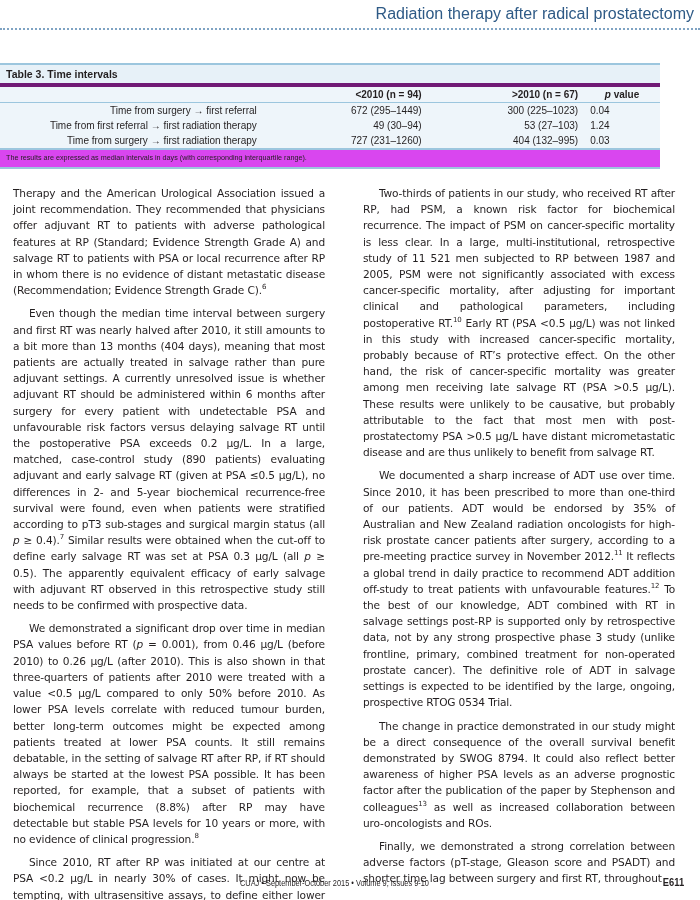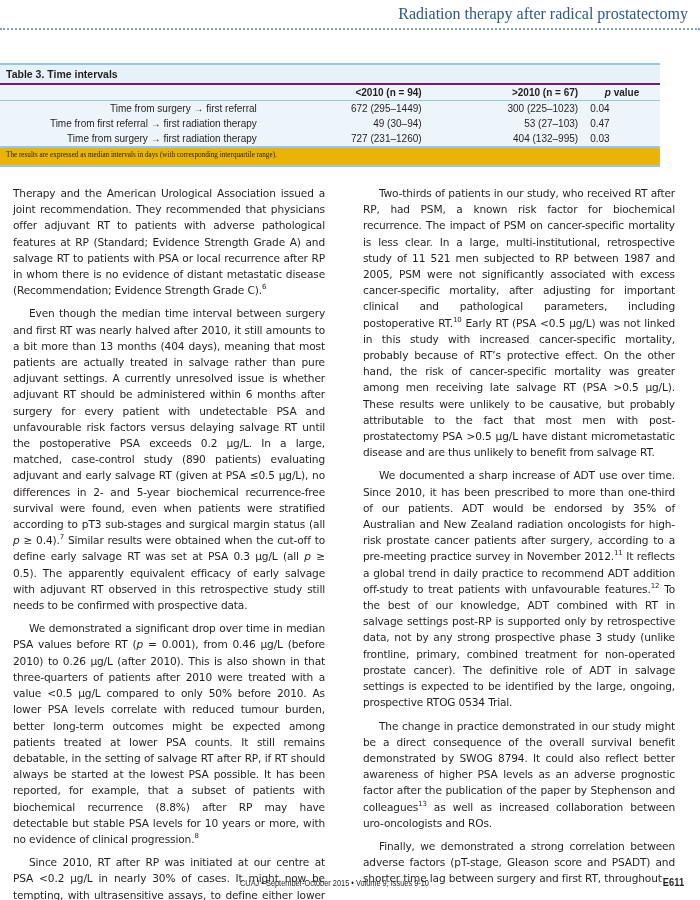--- a/index.html
+++ b/index.html
@@ -1,32 +1,32 @@
 <!DOCTYPE html>
 <html><head>
 <meta charset="utf-8">
 <style>
   html, body { margin: 0; padding: 0; background: #ffffff; }
   body { width: 700px; height: 900px; position: relative; overflow: hidden; font-family: "Liberation Serif", serif; color: #231f20; }
 
   .running-head { position: absolute; top: 0; left: 0; width: 700px; height: 28px; }
-  .running-head .title { position: absolute; right: 12px; top: 5px; font-family: Liberation Serif, serif; font-size: 16px; color: #2e5a86; }
+  .running-head .title { position: absolute; right: 6px; top: 5px; font-family: Liberation Sans, sans-serif; font-size: 16px; color: #2e5a86; }
   .running-head .rule { position: absolute; left: 0; right: 0; top: 28px; border-top: 2px dotted #7fa3c3; }
 
   .table-wrap { position: absolute; left: 0; top: 63px; width: 660px; font-family: "Liberation Sans", sans-serif; }
-  .table-wrap .tbl-title { background: #e7f1f8; border-top: 2px solid #9cc6de; border-bottom: 2px solid #701a75; padding: 2px 6px; font-weight: bold; font-size: 10.5px; height: 14px; line-height: 14px; }
+  .table-wrap .tbl-title { background: #e7f1f8; border-top: 2px solid #9cc6de; border-bottom: 4px solid #701a75; padding: 2px 6px; font-weight: bold; font-size: 10.5px; height: 14px; line-height: 14px; }
   table { width: 660px; border-collapse: collapse; background: #eef5fa; font-size: 10px; }
   th, td { padding: 0 6px; height: 15px; line-height: 15px; white-space: nowrap; }
   thead th { font-weight: bold; border-bottom: 1px solid #9cc6de; }
   tbody tr:last-child td { border-bottom: 2px solid #9cc6de; }
   .c1 { width: 260px; text-align: right; }
   .c2 { width: 170px; text-align: right; }
   .c3 { width: 160px; text-align: right; }
   .c4 { width: 70px; }
-  .tbl-note { font-size: 7.2px; padding: 3px 6px; height: 11px; border-bottom: 2px solid #9cc6de; background: #eab308; font-family: Liberation Serif, serif; }
+  .tbl-note { font-size: 7.2px; padding: 3px 6px; height: 11px; border-bottom: 2px solid #9cc6de; background: #d946ef; }
   .italic { font-style: italic; }
 
   .columns { position: absolute; top: 178px; left: 6px; width: 682px; }
   .col { position: absolute; top: 0; width: 326px; font-family: "DejaVu Sans", sans-serif; font-size: 10.6px; line-height: 16.2px; text-align: justify; letter-spacing: -0.15px; }
   .col.left { left: 0; }
   .col.right { left: 350px; }
   .col p { margin: 7px; text-indent: 16px; }
   .col p.noindent { text-indent: 0; }
   sup { font-size: 7px; line-height: 0; vertical-align: super; }
 
@@ -57,21 +57,21 @@
       <tr>
         <td class="c1">Time from surgery → first referral</td>
         <td class="c2">672 (295–1449)</td>
         <td class="c3">300 (225–1023)</td>
         <td class="c4">0.04</td>
       </tr>
       <tr>
         <td class="c1">Time from first referral → first radiation therapy</td>
         <td class="c2">49 (30–94)</td>
         <td class="c3">53 (27–103)</td>
-        <td class="c4">0.47</td>
+        <td class="c4">1.24</td>
       </tr>
       <tr>
         <td class="c1">Time from surgery → first radiation therapy</td>
         <td class="c2">727 (231–1260)</td>
         <td class="c3">404 (132–995)</td>
         <td class="c4">0.03</td>
       </tr>
     </tbody>
   </table>
   <div class="tbl-note">The results are expressed as median intervals in days (with corresponding interquartile range).</div>

